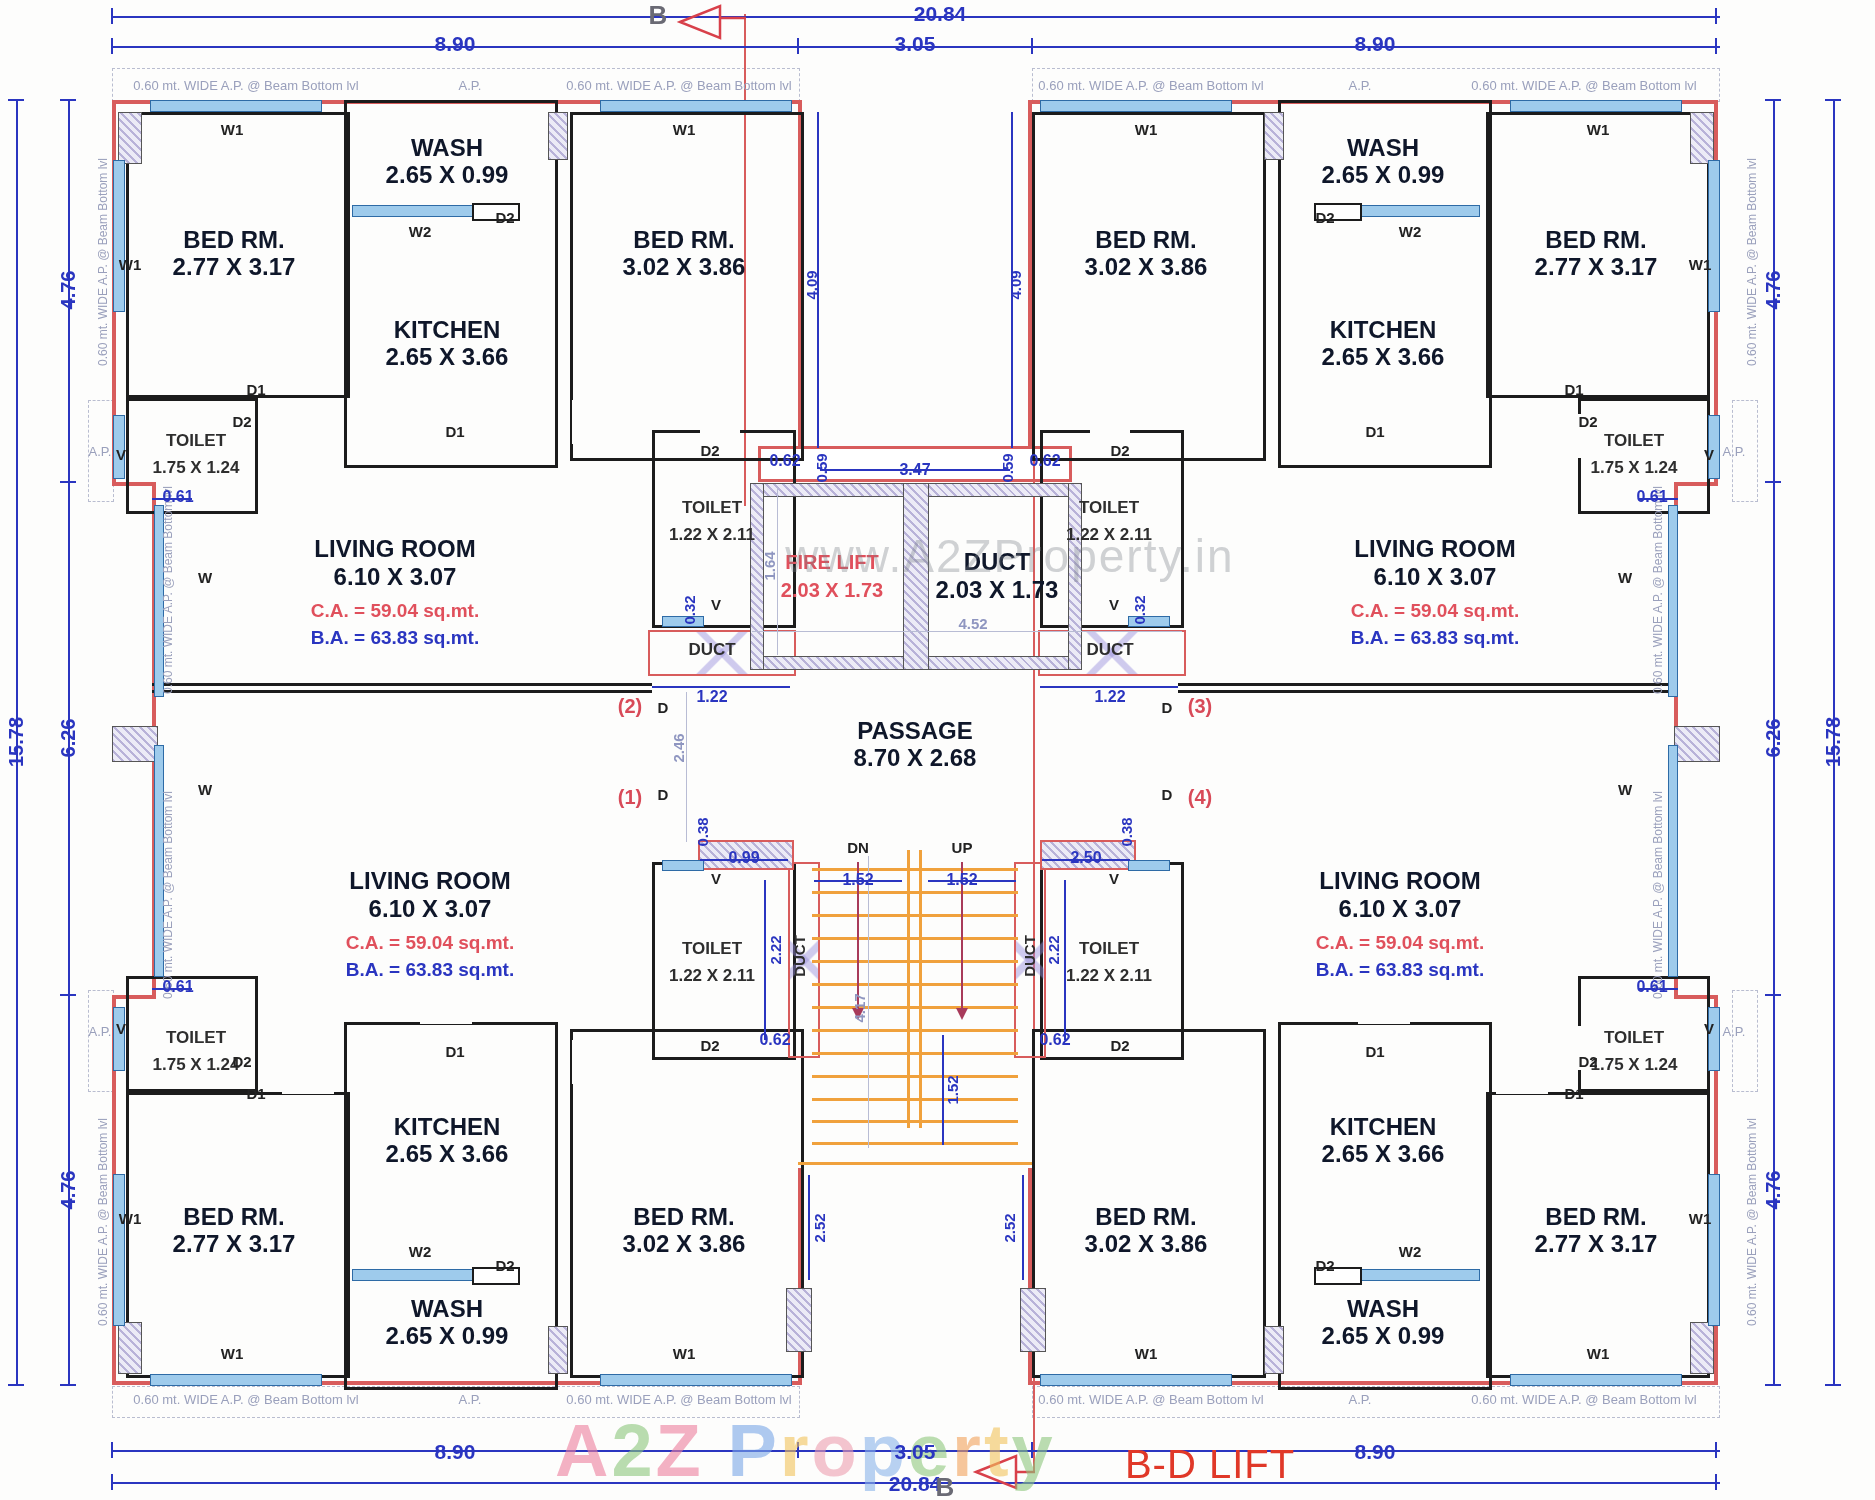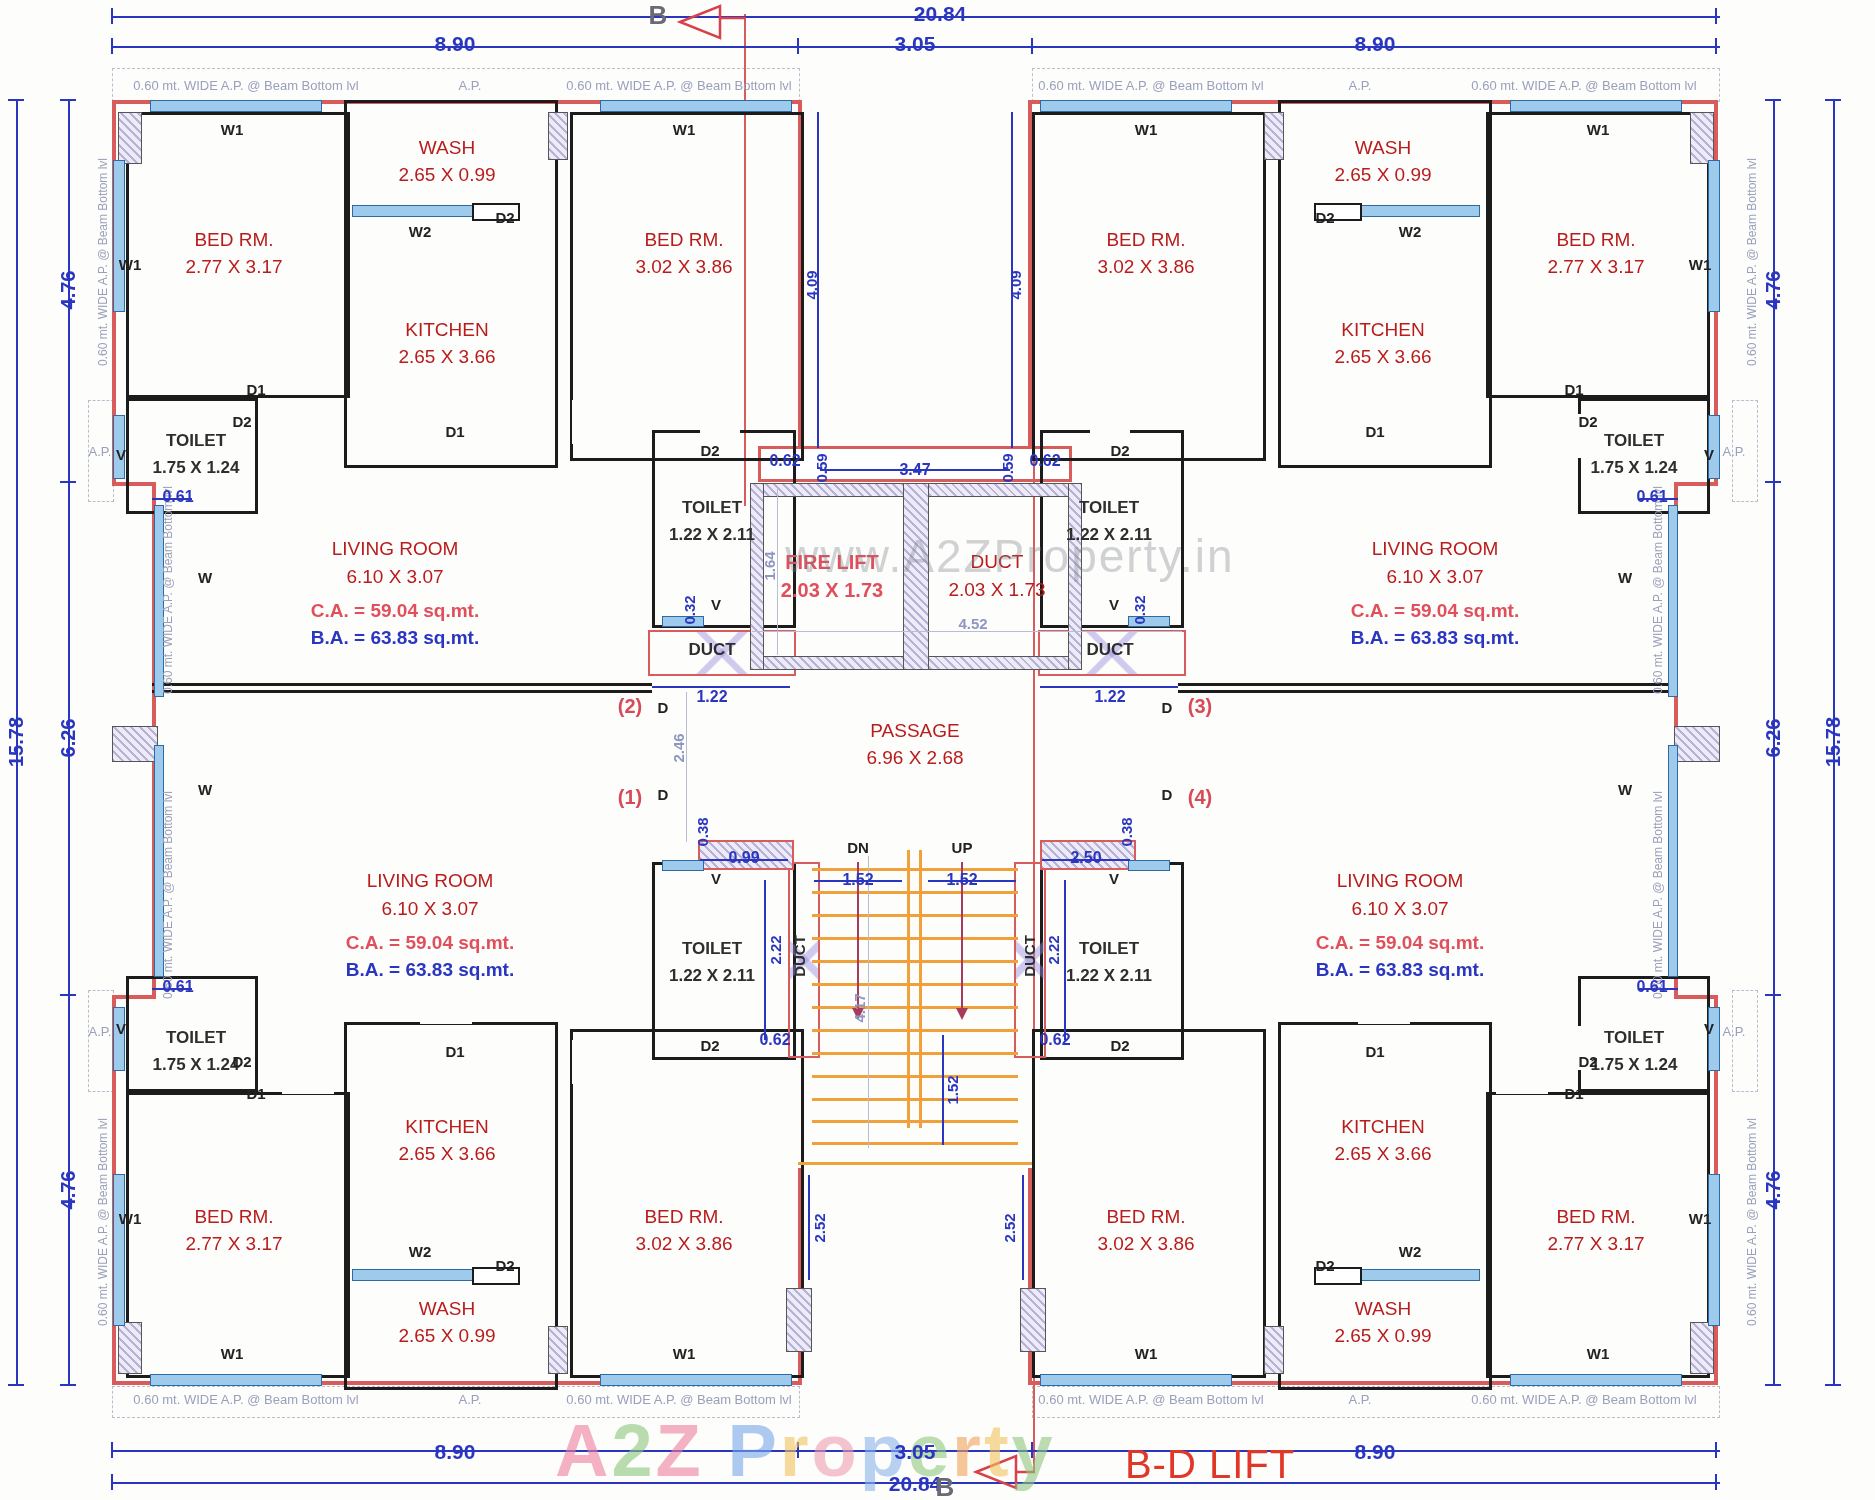--- a/index.html
+++ b/index.html
@@ -26,21 +26,21 @@
   .dash{border:1px dashed #b9bdd0;background:transparent}
   .lb{position:absolute;transform:translate(-50%,-50%);white-space:pre;line-height:1.05;text-align:center}
   .c-dim{color:#2a35c0;font-size:21px;font-weight:bold}
   .c-dimv{color:#2a35c0;font-size:20px;font-weight:bold;transform:translate(-50%,-50%) rotate(-90deg)}
   .c-dims{color:#2a35c0;font-size:16px;font-weight:bold}
   .c-dimsv{color:#2a35c0;font-size:15px;font-weight:bold;transform:translate(-50%,-50%) rotate(-90deg)}
   .c-gray{color:#9aa0bc;font-size:13px}
   .c-grayv{color:#9aa0bc;font-size:12px;transform:translate(-50%,-50%) rotate(-90deg)}
   .c-grays{color:#8f96c0;font-size:15px;font-weight:bold}
   .c-graysv{color:#8f96c0;font-size:15px;font-weight:bold;transform:translate(-50%,-50%) rotate(-90deg)}
-  .c-room{color:#b91c1c;font-size:19px;font-weight:normal}
+  .c-room{color:#0f172a;font-size:24px;font-weight:bold}
   .c-rooms{color:#2e2e2e;font-size:17px;font-weight:bold}
   .c-roomsv{color:#2e2e2e;font-size:15px;font-weight:bold;transform:translate(-50%,-50%) rotate(-90deg)}
   .c-redr{color:#e0505c;font-size:20px;font-weight:bold}
   .c-ca{color:#e0505c;font-size:19px;font-weight:bold}
   .c-ba{color:#2a35c0;font-size:19px;font-weight:bold}
   .c-tag{color:#222;font-size:15px;font-weight:bold}
   .c-num{color:#d84a58;font-size:20px;font-weight:bold}
   .c-title{color:#e03828;font-size:40px;letter-spacing:1px}
   .c-secb{color:#6a6a74;font-size:26px;font-weight:bold}
   .c-wm{color:rgba(120,125,135,.35);font-size:46px;letter-spacing:2px}
@@ -388,21 +388,21 @@
       <span class="lb c-ba" style="left: 430px; top: 970px;">B.A. = 63.83 sq.mt.</span>
       <span class="lb c-room" style="left: 1400px; top: 881px;">LIVING ROOM</span>
       <span class="lb c-room" style="left: 1400px; top: 909px;">6.10 X 3.07</span>
       <span class="lb c-ca" style="left: 1400px; top: 943px;">C.A. = 59.04 sq.mt.</span>
       <span class="lb c-ba" style="left: 1400px; top: 970px;">B.A. = 63.83 sq.mt.</span>
       <span class="lb c-redr" style="left: 832px; top: 562px;">FIRE LIFT</span>
       <span class="lb c-redr" style="left: 832px; top: 590px;">2.03 X 1.73</span>
       <span class="lb c-room" style="left: 997px; top: 562px;">DUCT</span>
       <span class="lb c-room" style="left: 997px; top: 590px;">2.03 X 1.73</span>
       <span class="lb c-room" style="left: 915px; top: 731px;">PASSAGE</span>
-      <span class="lb c-room" style="left: 915px; top: 758px;">6.96 X 2.68</span>
+      <span class="lb c-room" style="left: 915px; top: 758px;">8.70 X 2.68</span>
       <span class="lb c-tag" style="left: 858px; top: 848px;">DN</span>
       <span class="lb c-tag" style="left: 962px; top: 848px;">UP</span>
       <span class="lb c-num" style="left: 630px; top: 706px;">(2)</span>
       <span class="lb c-num" style="left: 630px; top: 797px;">(1)</span>
       <span class="lb c-num" style="left: 1200px; top: 706px;">(3)</span>
       <span class="lb c-num" style="left: 1200px; top: 797px;">(4)</span>
       <span class="lb c-tag" style="left: 663px; top: 708px;">D</span>
       <span class="lb c-tag" style="left: 663px; top: 795px;">D</span>
       <span class="lb c-tag" style="left: 1167px; top: 708px;">D</span>
       <span class="lb c-tag" style="left: 1167px; top: 795px;">D</span>

